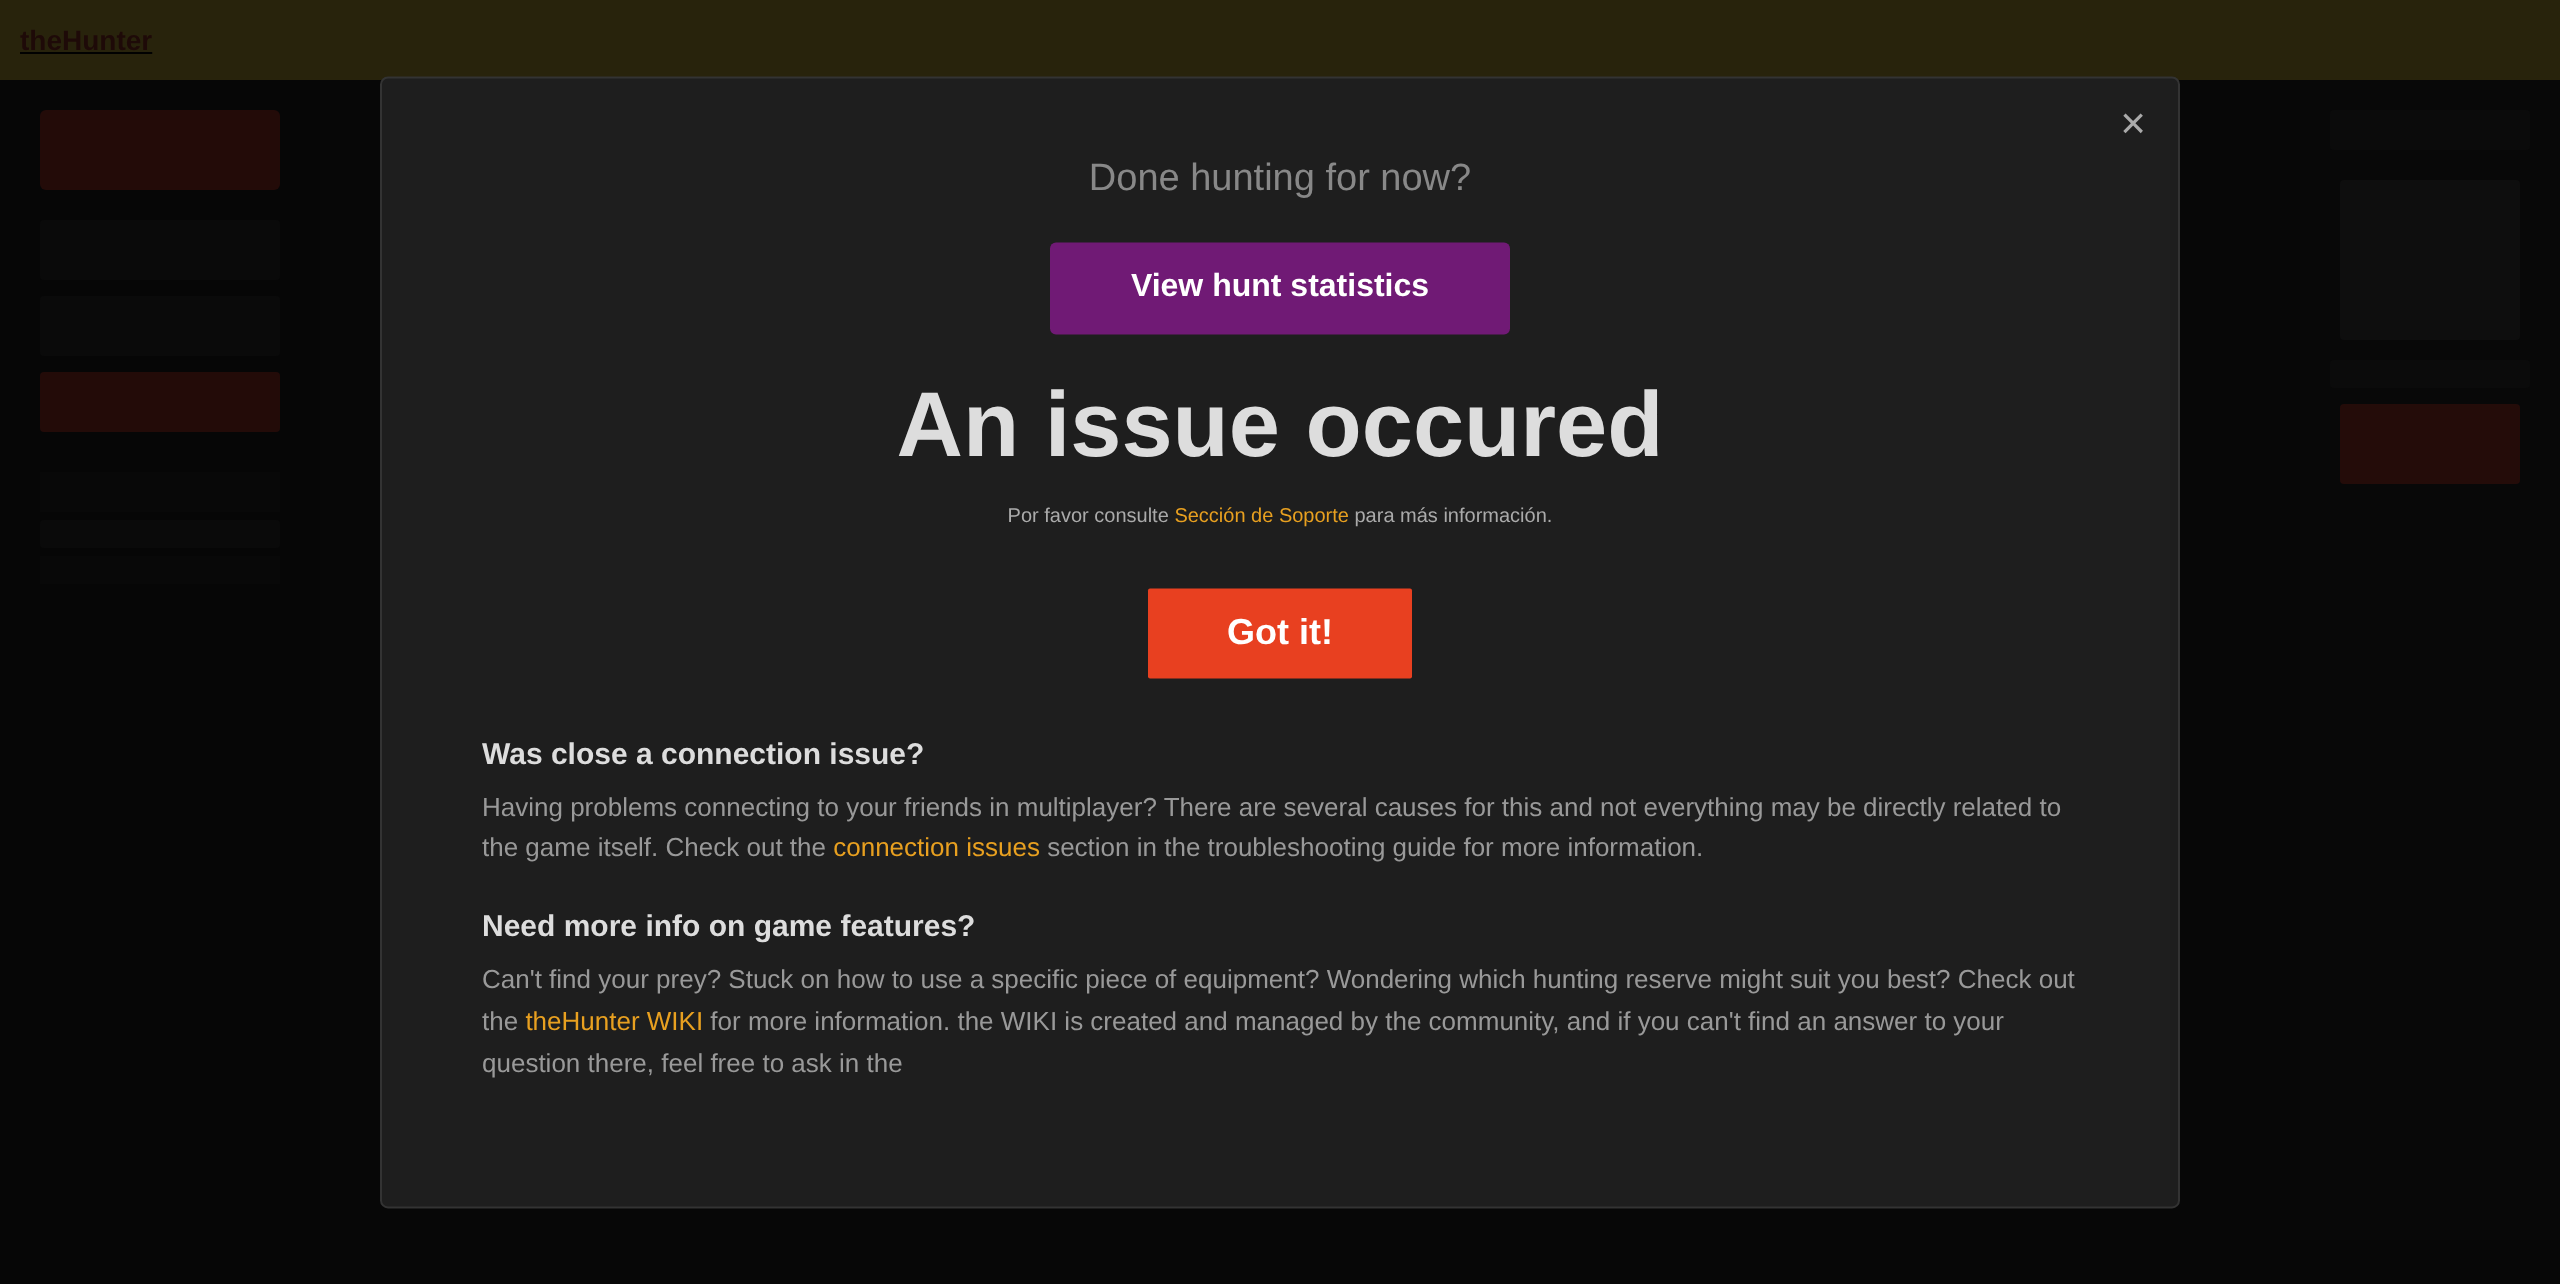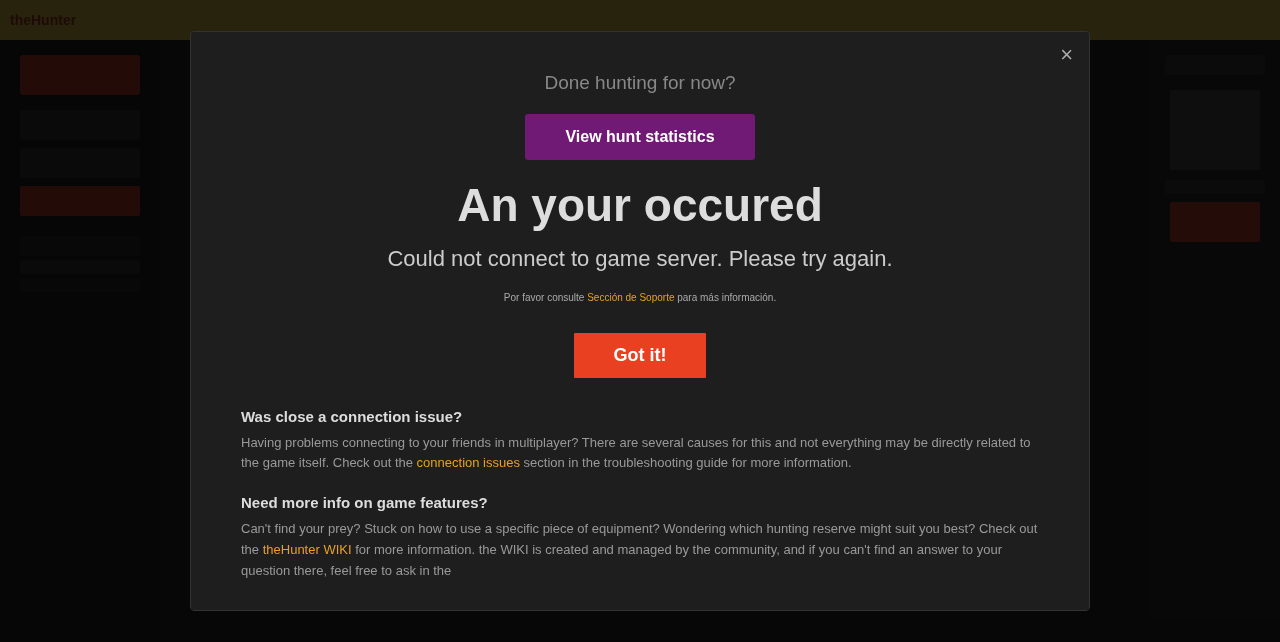--- a/index.html
+++ b/index.html
@@ -26,20 +26,21 @@
       position: absolute;
       top: 0; left: 0;
       width: 100%;
       height: 40px;
       background: #fde047;
       z-index: 1;
       display: flex;
       align-items: center;
       padding: 0 10px;
       opacity: 0.6;
+      text-decoration: underline;
     }
 
     .bg-sidebar {
       position: absolute;
       top: 40px; left: 0;
       width: 160px;
       height: 100%;
       background: #1c1c1c;
       z-index: 1;
       opacity: 0.7;
@@ -242,22 +243,21 @@
 <div class="modal-backdrop"></div>
 
 <div class="modal">
   <button class="modal-close">×</button>
 
   <h2 class="done-hunting-title">Done hunting for now?</h2>
 
   <button class="view-stats-btn">View hunt statistics</button>
 
 
-  <h1 class="error-title">An your occured</h1>
-  <p class="error-subtitle">Could not connect to game server. Please try again.</p>
+  <h1 class="error-title">An issue occured</h1>
 
   <p class="consult-line">
     <span>Por favor consulte</span>
     <a href="#" class="soporte-link">Sección de Soporte</a>
     <span>para más información.</span>
   </p>
 
   <button class="got-it-btn">Got it!</button>
 
   <div id="faq-container">

